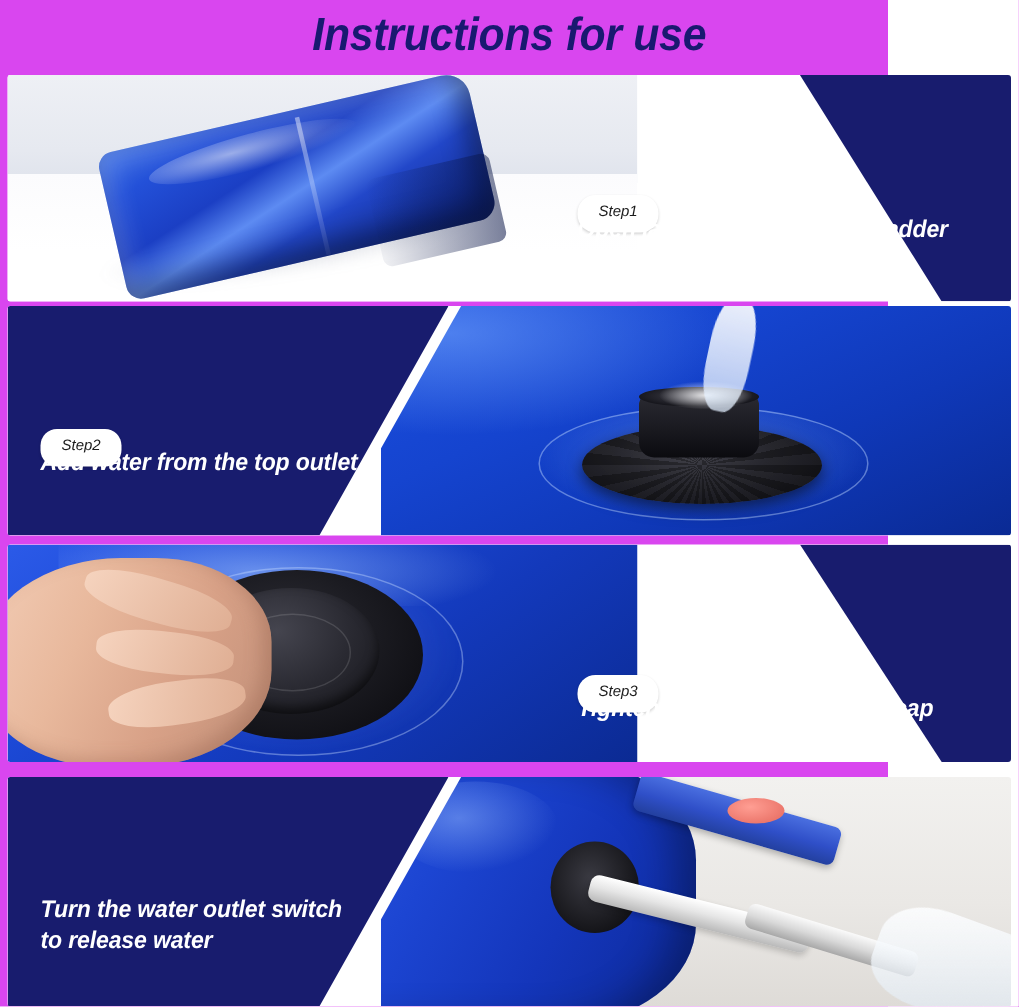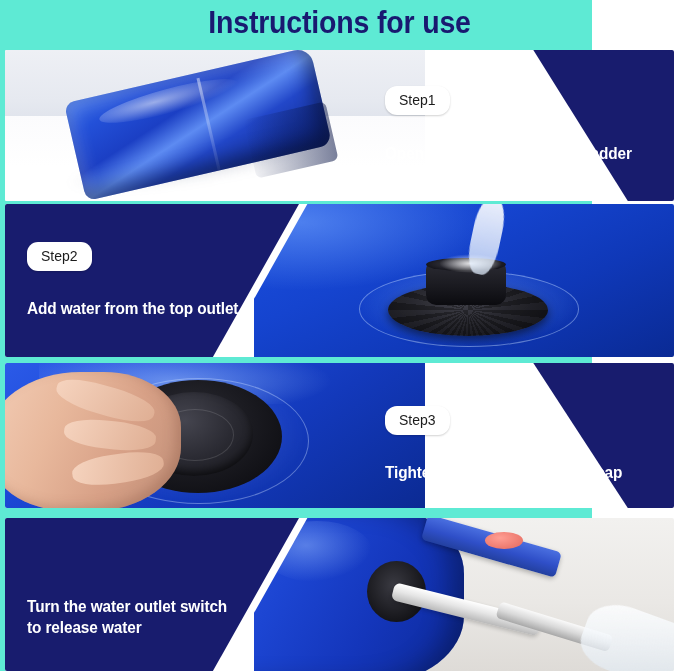--- a/index.html
+++ b/index.html
@@ -2,21 +2,21 @@
 <html><head>
 <meta charset="utf-8">
 <style>
   html,body{margin:0;padding:0;}
   body{
     width:679px;height:671px;
     background:#ffffff;
     font-family:"Liberation Sans","DejaVu Sans",sans-serif;
     overflow:hidden;
   }
-  .page{position:relative;width:592px;height:671px;background:#5eead4;}
+  .page{position:relative;width:592px;height:671px;background:#d946ef;font-style:italic;}
 
   
   .title{
     position:absolute;left:0;top:0;width:679px;height:46px;
     display:flex;align-items:center;justify-content:center;
     font-size:31px;font-weight:bold;color:#191970;
     letter-spacing:-0.2px;
     transform:scaleX(0.92);transform-origin:center;
     white-space:nowrap;
   }
@@ -57,22 +57,23 @@
   .sliver-left{left:0;clip-path:polygon(69% 0%, 72% 0%, 51.5% 100%, 48.5% 100%);}
 
   
   .content{position:absolute;z-index:5;}
   .content-right{left:380px;top:0;width:290px;height:100%;}
   .content-left{left:22px;top:0;width:300px;height:100%;}
 
   .pill{
     display:inline-block;background:#ffffff;color:#1c1c1c;
     border-radius:12px;padding:7px 14px 8px 14px;
-    font-size:14px;line-height:1;font-weight:normal;
+    font-size:10px;line-height:1;font-weight:normal;
     box-shadow:0 1px 2px rgba(0,0,0,.18);
+    margin-top:44px;
   }
   .desc{
     color:#ffffff;font-size:16px;font-weight:bold;
     line-height:1.32;letter-spacing:-0.1px;
     transform:scaleX(0.96);transform-origin:left center;
     white-space:nowrap;
   }
   .desc.wrap{white-space:normal;}
 
   .r1 .pill{position:absolute;left:0;top:36px;}

